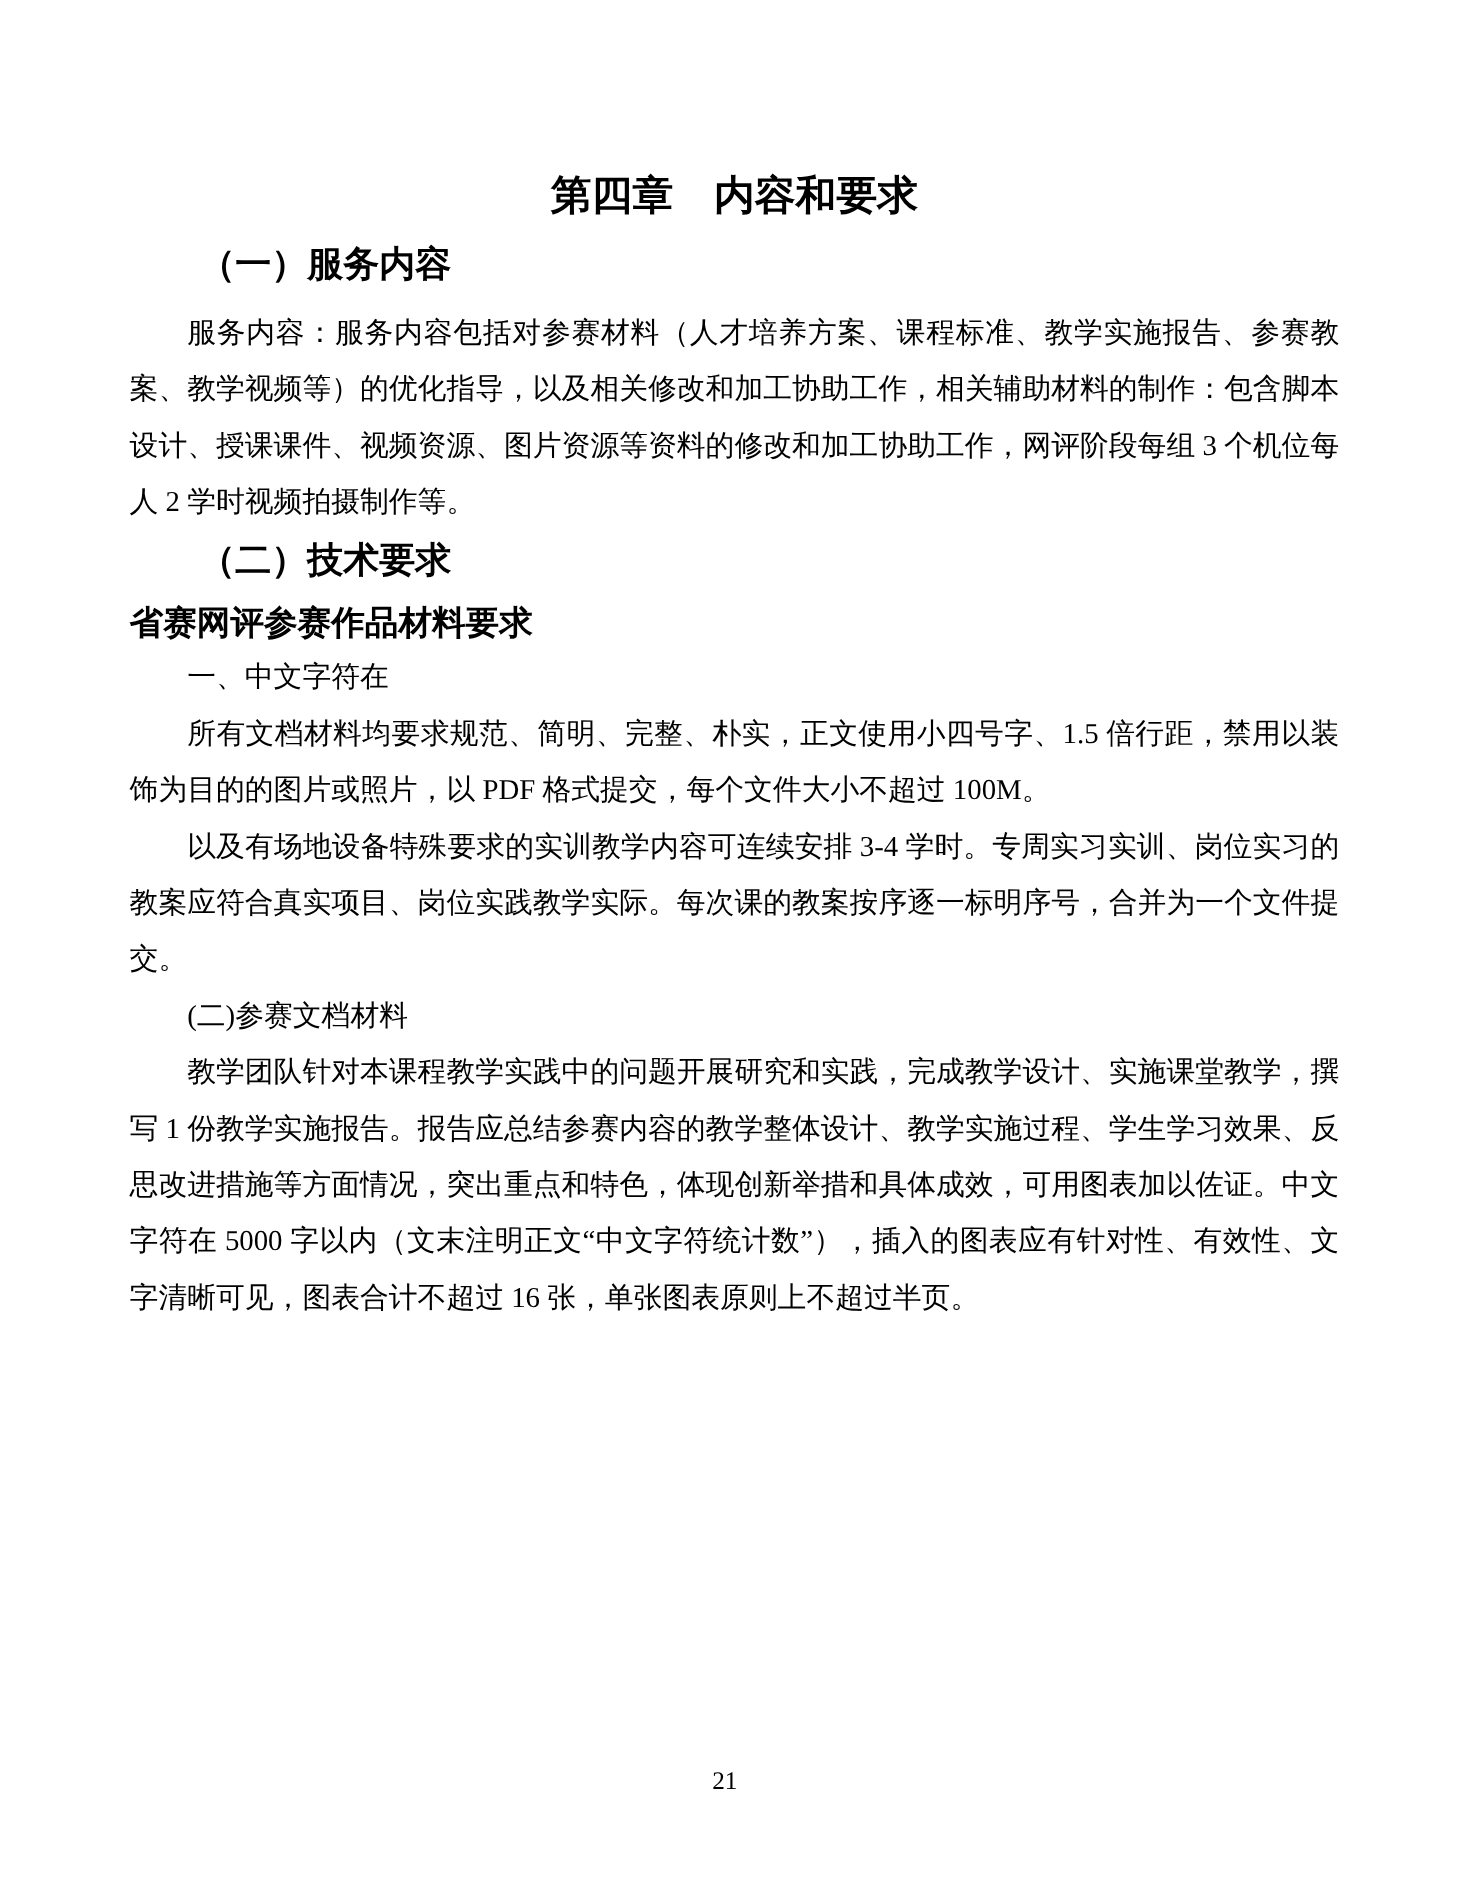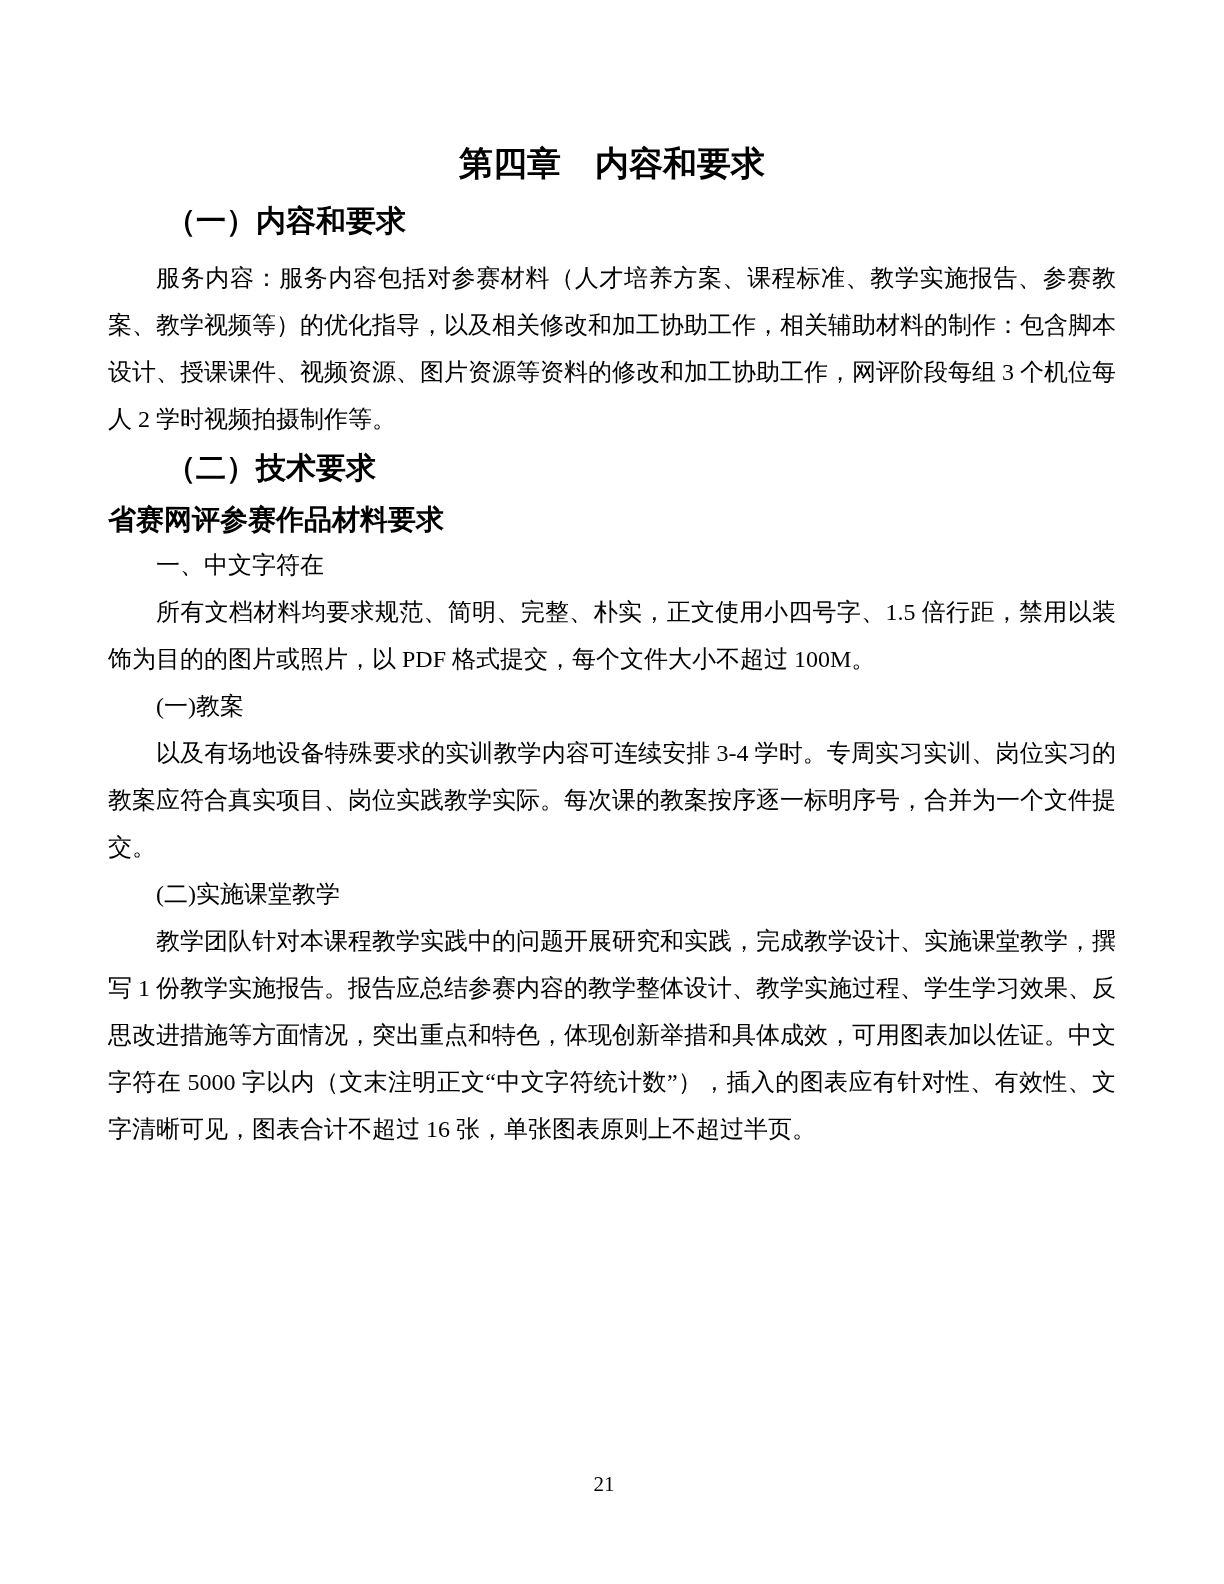--- a/index.html
+++ b/index.html
@@ -61,36 +61,35 @@
     line-height: 30px;
   }
 </style>
 </head>
 <body>
 
 <div class="page">
 
   <h1 class="chapter-title">第四章　内容和要求</h1>
 
-  <h2 class="section-heading">（一）内容和要求</h2>
+  <h2 class="section-heading">（一）服务内容</h2>
 
   <p class="body after-heading">服务内容：服务内容包括对参赛材料（人才培养方案、课程标准、教学实施报告、参赛教案、教学视频等）的优化指导，以及相关修改和加工协助工作，相关辅助材料的制作：包含脚本设计、授课课件、视频资源、图片资源等资料的修改和加工协助工作，网评阶段每组 3 个机位每人 2 学时视频拍摄制作等。</p>
 
   <h2 class="section-heading tight">（二）技术要求</h2>
 
   <h3 class="sub-title">省赛网评参赛作品材料要求</h3>
 
   <p class="body">一、中文字符在</p>
 
   <p class="body">所有文档材料均要求规范、简明、完整、朴实，正文使用小四号字、1.5 倍行距，禁用以装饰为目的的图片或照片，以 PDF 格式提交，每个文件大小不超过 100M。</p>
 
-  <p class="body">(一)教案</p>
 
 
   <p class="body">以及有场地设备特殊要求的实训教学内容可连续安排 3-4 学时。专周实习实训、岗位实习的教案应符合真实项目、岗位实践教学实际。每次课的教案按序逐一标明序号，合并为一个文件提交。</p>
 
-  <p class="body">(二)实施课堂教学</p>
+  <p class="body">(二)参赛文档材料</p>
 
   <p class="body">教学团队针对本课程教学实践中的问题开展研究和实践，完成教学设计、实施课堂教学，撰写 1 份教学实施报告。报告应总结参赛内容的教学整体设计、教学实施过程、学生学习效果、反思改进措施等方面情况，突出重点和特色，体现创新举措和具体成效，可用图表加以佐证。中文字符在 5000 字以内（文末注明正文“中文字符统计数”），插入的图表应有针对性、有效性、文字清晰可见，图表合计不超过 16 张，单张图表原则上不超过半页。</p>
 
   <div class="page-number">21</div>
 
 </div>
 
 </body></html>

